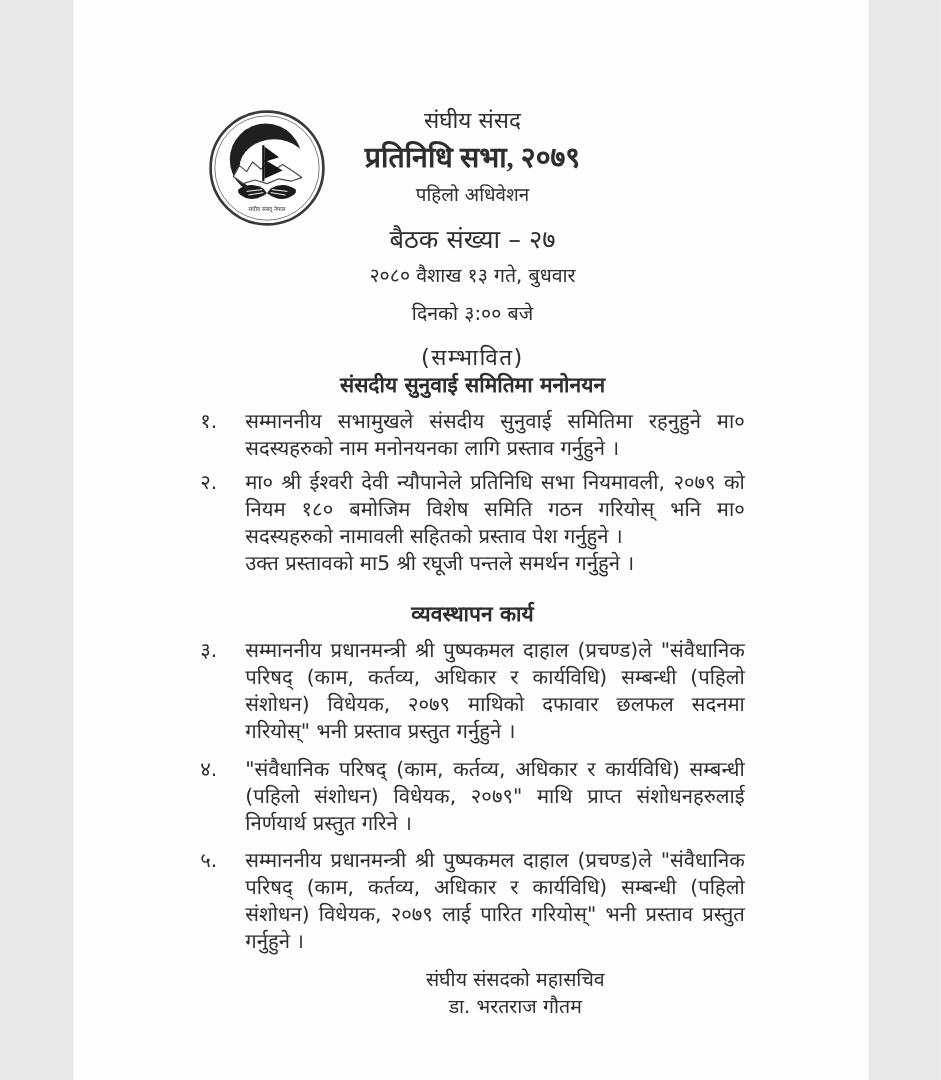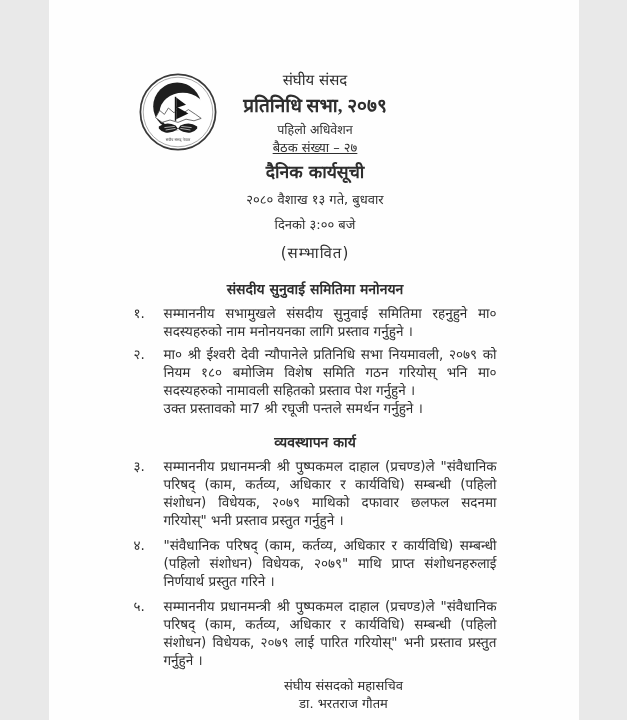--- a/index.html
+++ b/index.html
@@ -23,32 +23,32 @@
     position: absolute;
     left: 89px;
     top: 72px;
     width: 80px;
     height: 80px;
   }
   .hdr { text-align: center; }
   .hdr-org      { font-size: 15px;   line-height: 20px; }
   .hdr-assembly { font-size: 19px;   line-height: 24px; margin-top: 4px; font-weight: bold; font-family: Liberation Serif, serif; }
   .hdr-session  { font-size: 12.5px; line-height: 16px; margin-top: 4px; }
-  .hdr-meeting  { font-size: 13px; line-height: 16px; margin-top: 2px; text-decoration: underline; }
+  .hdr-meeting  { font-size: 17px; line-height: 16px; margin-top: 14px; }
   .hdr-title    { font-size: 17.5px; line-height: 22px; margin-top: 5px; font-weight: bold; }
   .hdr-date     { font-size: 13px;   line-height: 17px; margin-top: 8px; }
   .hdr-time     { font-size: 13px;   line-height: 17px; margin-top: 8px; }
   .hdr-tentative{ font-size: 15px;   line-height: 20px; margin-top: 10px; letter-spacing: 1px; }
   .sec-head {
     text-align: center;
     font-weight: bold;
     font-size: 14px;
     line-height: 19px;
   }
-  .sh-1 { margin-top: 17px; }
+  .sh-1 { }
   .sh-2 { margin-top: 14px; }
   .sh-3 { margin-top: 16px; }
   .item {
     display: flex;
     align-items: flex-start;
     margin-top: 5px;
   }
   .item + .item { margin-top: 7px; }
   .item .num {
     flex: 0 0 30px;
@@ -97,40 +97,39 @@
     <path d="M33 69.5 L46 68 M34.5 72.5 L47 70.5 M67 69.5 L54 68 M65.5 72.5 L53 70.5" stroke="#ffffff" stroke-width="0.8" fill="none"></path>
 
     <text x="50" y="86" text-anchor="middle" font-size="4.6" fill="#2a2a2a">संघीय संसद् नेपाल</text>
   </svg>
 
   <div class="hdr">
     <div class="hdr-org">संघीय संसद</div>
     <div class="hdr-assembly">प्रतिनिधि सभा, २०७९</div>
     <div class="hdr-session">पहिलो अधिवेशन</div>
     <div class="hdr-meeting">बैठक संख्या – २७</div>
-    <div class="hdr-title">दैनिक कार्यसूची</div>
     <div class="hdr-date">२०८० वैशाख १३ गते, बुधवार</div>
     <div class="hdr-time">दिनको ३:०० बजे</div>
     <div class="hdr-tentative">(सम्भावित)</div>
   </div>
 
   <div>
     <div class="sec-head sh-1">संसदीय सुनुवाई समितिमा मनोनयन</div>
     <div class="item">
       <span class="num">१.</span>
       <div class="txt">सम्माननीय सभामुखले संसदीय सुनुवाई समितिमा रहनुहुने मा० सदस्यहरुको नाम मनोनयनका लागि प्रस्ताव गर्नुहुने ।</div>
     </div>
   </div>
 
   <div>
     <div class="item">
       <span class="num">२.</span>
       <div class="txt">मा० श्री ईश्वरी देवी न्यौपानेले प्रतिनिधि सभा नियमावली, २०७९ को नियम १८० बमोजिम विशेष समिति गठन गरियोस् भनि मा० सदस्यहरुको नामावली सहितको प्रस्ताव पेश गर्नुहुने ।</div>
     </div>
-    <div class="subline">उक्त प्रस्तावको मा7 श्री रघूजी पन्तले समर्थन गर्नुहुने ।</div>
+    <div class="subline">उक्त प्रस्तावको मा5 श्री रघूजी पन्तले समर्थन गर्नुहुने ।</div>
   </div>
 
   <div>
     <div class="sec-head sh-3">व्यवस्थापन कार्य</div>
     <div class="item">
       <span class="num">३.</span>
       <div class="txt">सम्माननीय प्रधानमन्त्री श्री पुष्पकमल दाहाल (प्रचण्ड)ले "संवैधानिक परिषद् (काम, कर्तव्य, अधिकार र कार्यविधि) सम्बन्धी (पहिलो संशोधन) विधेयक, २०७९ माथिको दफावार छलफल सदनमा गरियोस्" भनी प्रस्ताव प्रस्तुत गर्नुहुने ।</div>
     </div>
     <div class="item">
       <span class="num">४.</span>

